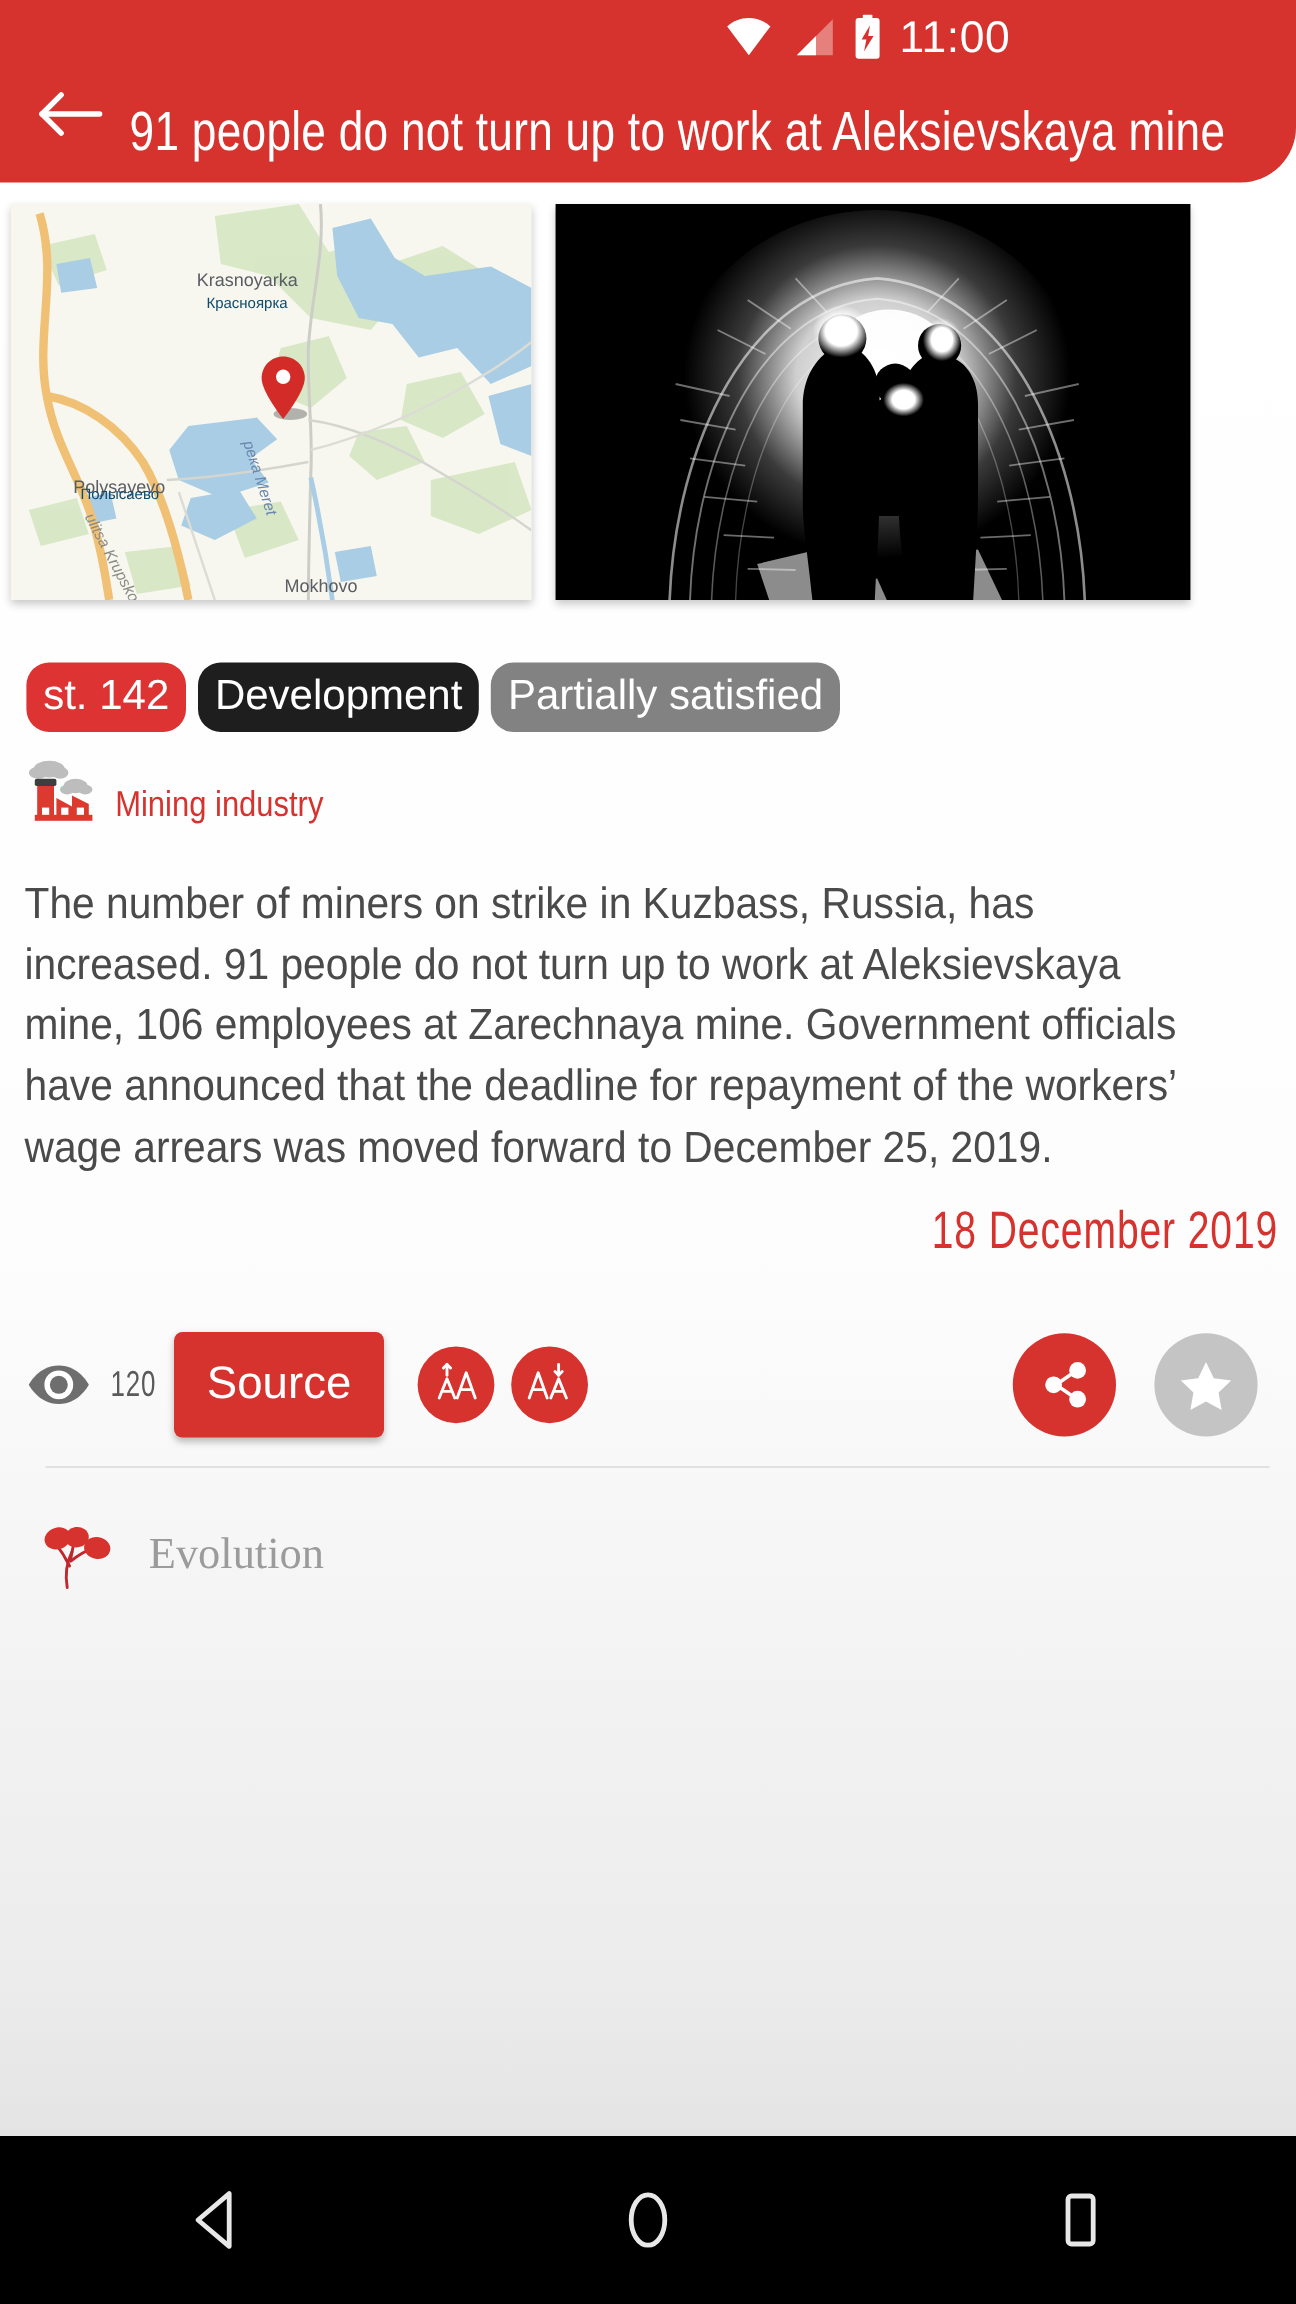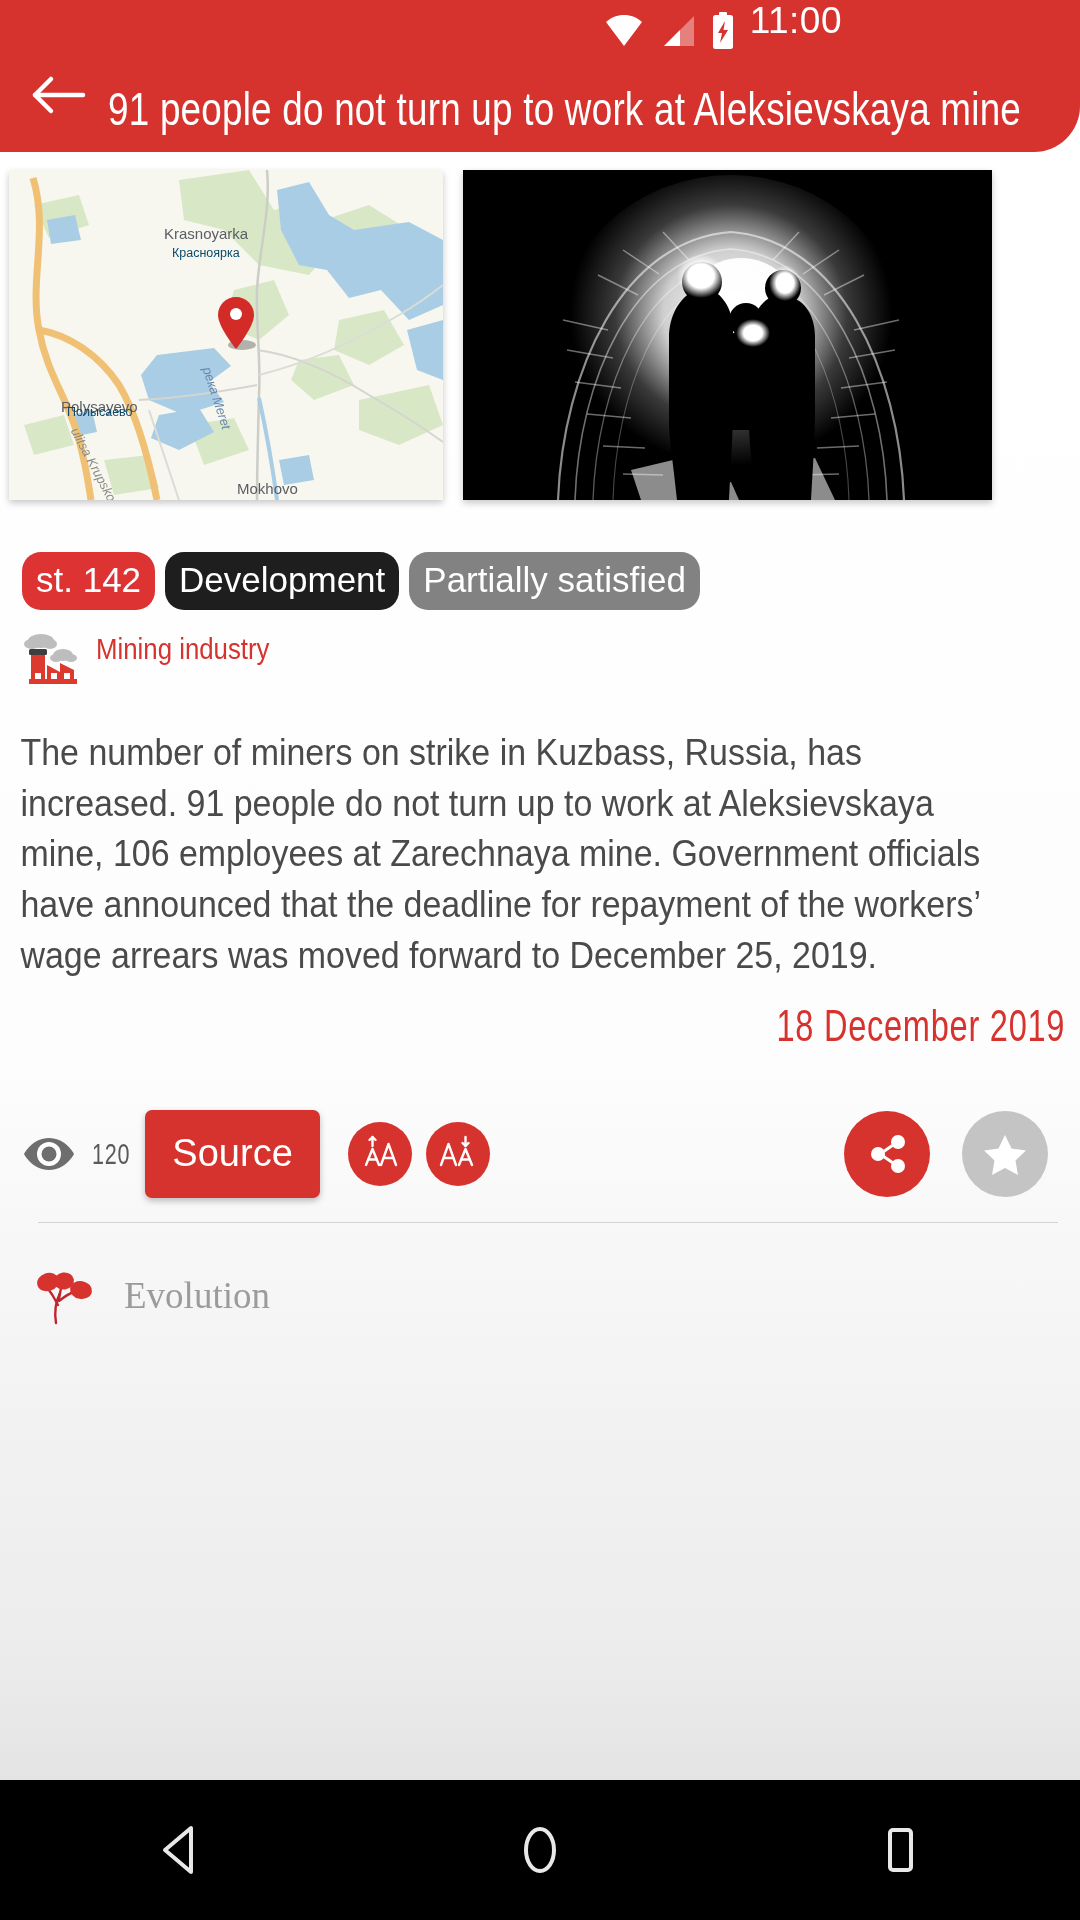--- a/index.html
+++ b/index.html
@@ -8,21 +8,21 @@
     font-family:"Liberation Sans", sans-serif;
     background:#ffffff;
     overflow:hidden;
     position:relative;
   }
 
   
   .statusbar{
     position:absolute; top:0; left:0; width:864px; height:62px;
     background:#d6322e;
-    display:flex; justify-content:flex-end;
+    display:flex; align-items:center; justify-content:flex-end;
     padding-right:22px; gap:14px; z-index:40;
   }
   .sb-icons{ display:flex; align-items:center; gap:14px; }
   .sb-time{
     color:#fff; font-size:37px; letter-spacing:0.5px;
     font-family:"Liberation Sans", sans-serif;
   }
 
   
   .appbar{
@@ -97,21 +97,21 @@
     padding:10px 14px 13px 14px;
     font-size:35px; line-height:1.0; white-space:nowrap;
   }
   .chip.red{ background:#dd3333; }
   .chip.orange{ background:#f07d18; }
   .chip.black{ background:#1e1e1e; }
   .chip.gray{ background:#828282; }
 
   
   .industry{
-    display:flex; align-items:flex-start; gap:14px;
+    display:flex; align-items:flex-end; gap:14px;
     padding:22px 0 0 22px;
   }
   .industry-label{
     color:#d6322e; font-size:30px;
     font-family:"Liberation Sans Narrow","Liberation Sans",sans-serif;
     transform:scaleX(0.86); transform-origin:left center;
   }
 
   
   .article-body{

